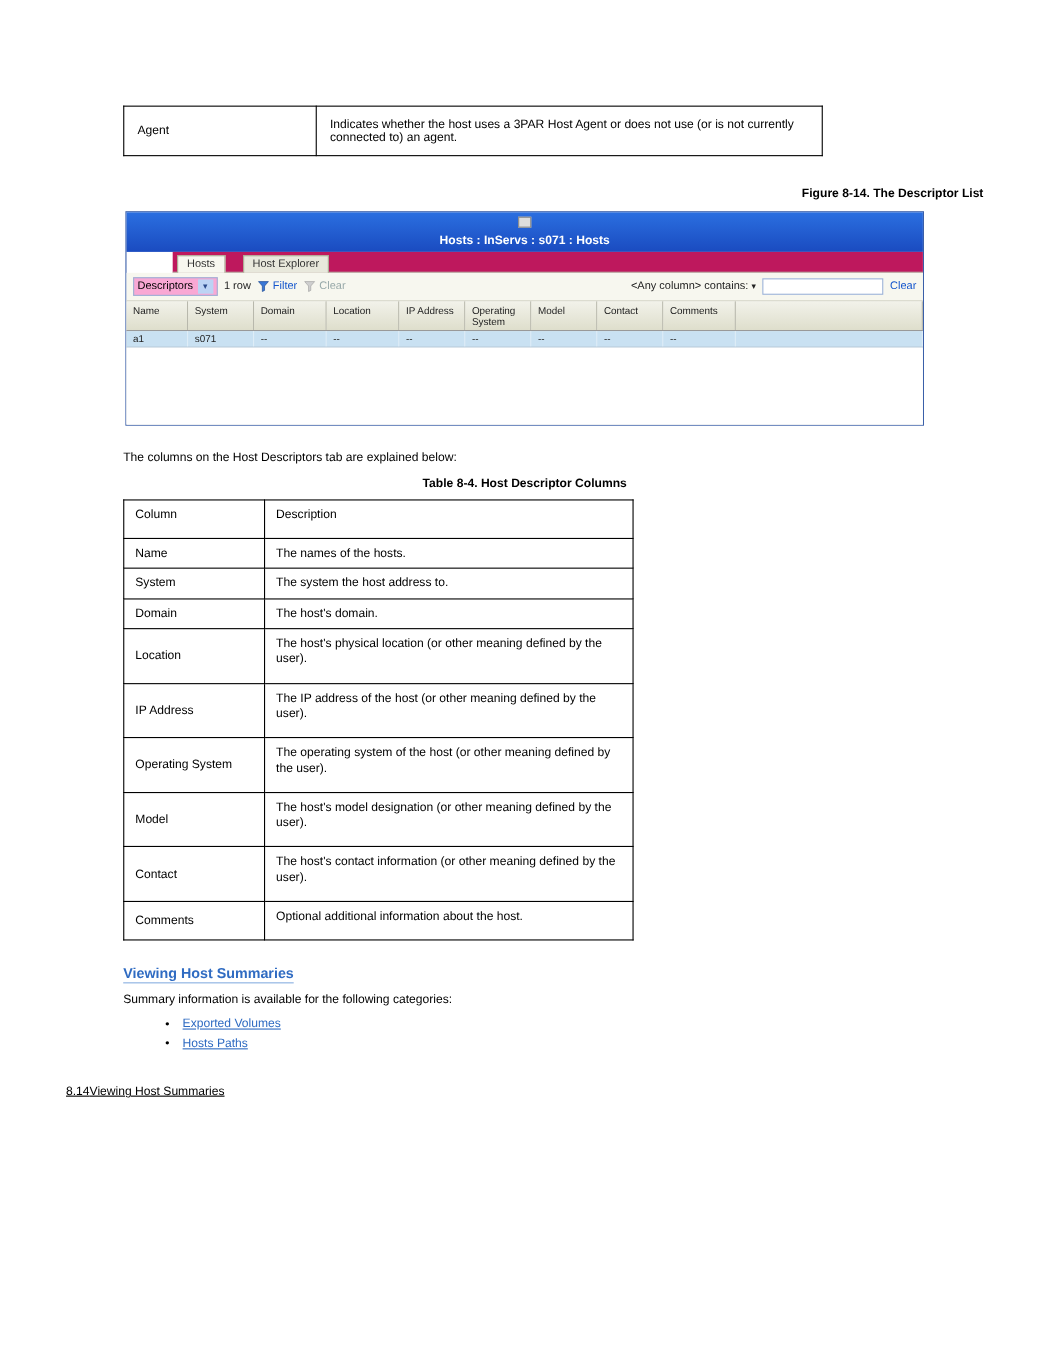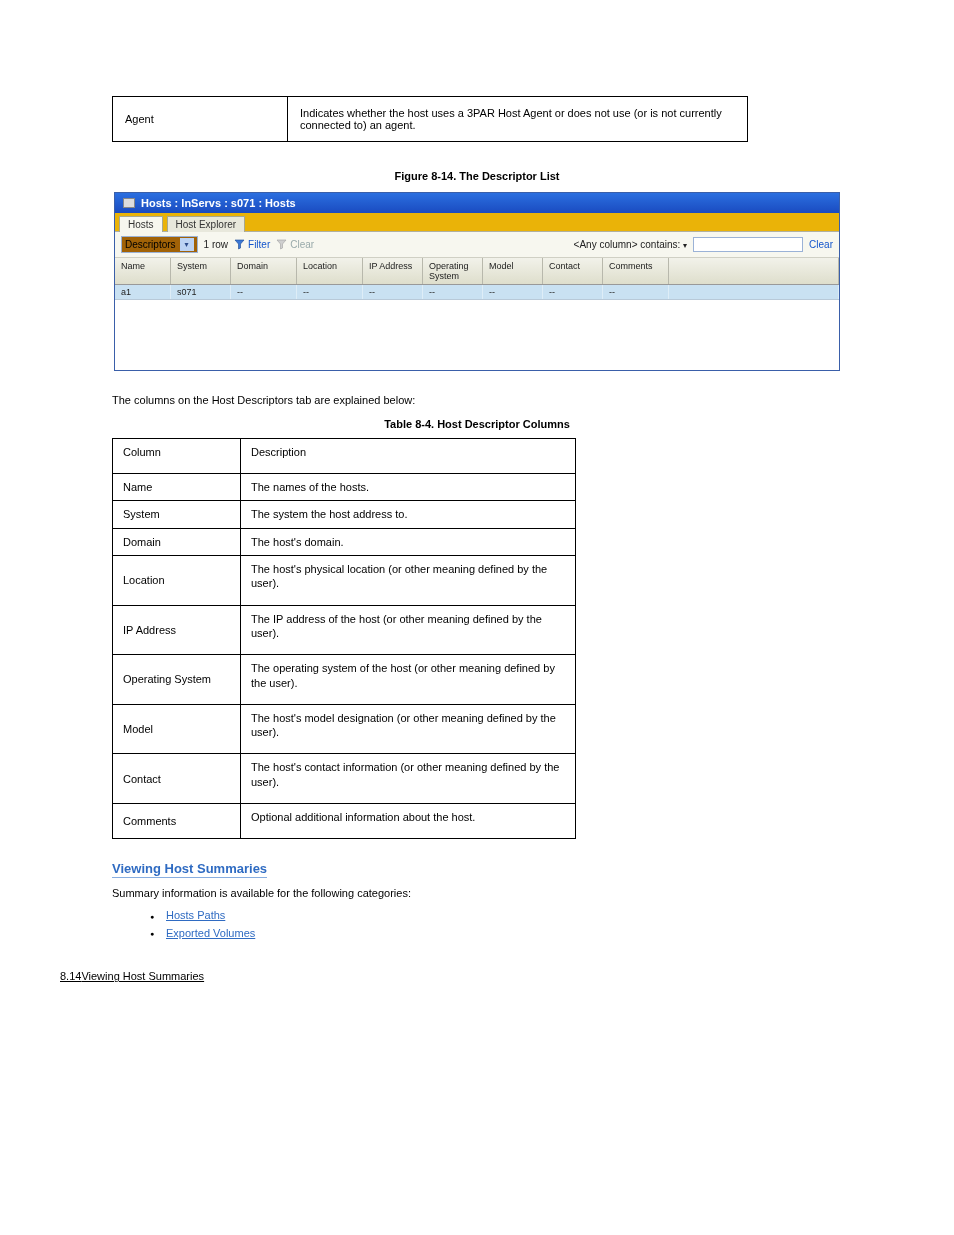--- a/index.html
+++ b/index.html
@@ -21,21 +21,21 @@
     margin-top: 48px;
   }
   .top-table td {
     border: 1px solid #000;
     padding: 10px 12px;
     font-size: 11px;
     vertical-align: middle;
   }
   .top-table td:first-child { width: 175px; }
   .figure-caption {
-    text-align: center;
+    text-align: right;
     font-weight: bold;
     font-size: 11px;
     margin: 28px 0 10px 0;
   }
 
   
   .screenshot {
     width: 726px;
     margin: 0 auto;
     border: 1px solid #3a5fa9;
@@ -43,31 +43,33 @@
   }
   .title-bar {
     background: linear-gradient(#2b6fe0, #1a4bc0);
     color: #fff;
     padding: 4px 8px;
     font-size: 11px;
     font-weight: bold;
     display: flex;
     align-items: center;
     gap: 6px;
+    flex-direction: column;
   }
   .title-bar .winicon {
     width: 12px; height: 10px; background: #ddd; border:1px solid #888;
     display:inline-block;
   }
   .tab-row {
-    background: #eab308;
+    background: #be185d;
     padding: 2px 4px 0 4px;
     border-bottom: 1px solid #b0b0a0;
     display: flex;
-    gap: 4px;
+    gap: 16px;
+    margin-left: 42px;
   }
   .tab {
     border: 1px solid #a8a890;
     border-bottom: none;
     padding: 2px 8px;
     font-size: 10px;
     background: #e8e8dc;
     color: #333;
     position: relative;
     top: 1px;
@@ -76,21 +78,21 @@
   .toolbar {
     background: #f7f7ef;
     border-bottom: 1px solid #d0d0c4;
     padding: 4px 6px;
     display: flex;
     align-items: center;
     gap: 6px;
   }
   .combo {
     border: 1px solid #9bb2d6;
-    background: #a16207;
+    background: #f9a8d4;
     padding: 1px 3px;
     font-size: 10px;
     display: inline-flex;
     align-items: center;
     gap: 4px;
   }
   .combo .arrow {
     background: #bcd3f4;
     width: 14px;
     height: 13px;
@@ -357,20 +359,20 @@
   <tr>
         <td>Comments</td>
         <td class="tall">Optional additional information about the host.</td>
       </tr>
 </tbody>
   </table>
 
 <div><span class="section-heading">Viewing Host Summaries</span></div>
 <div class="para">Summary information is available for the following categories:</div>
 <ul class="bullet-list">
+  <li><a>Exported Volumes</a></li>
   <li><a>Hosts Paths</a></li>
-  <li><a>Exported Volumes</a></li>
 </ul>
 
 <div class="footer">
   <span>8.14</span>
   <span>Viewing Host Summaries</span>
 </div>
 
 </body></html>

